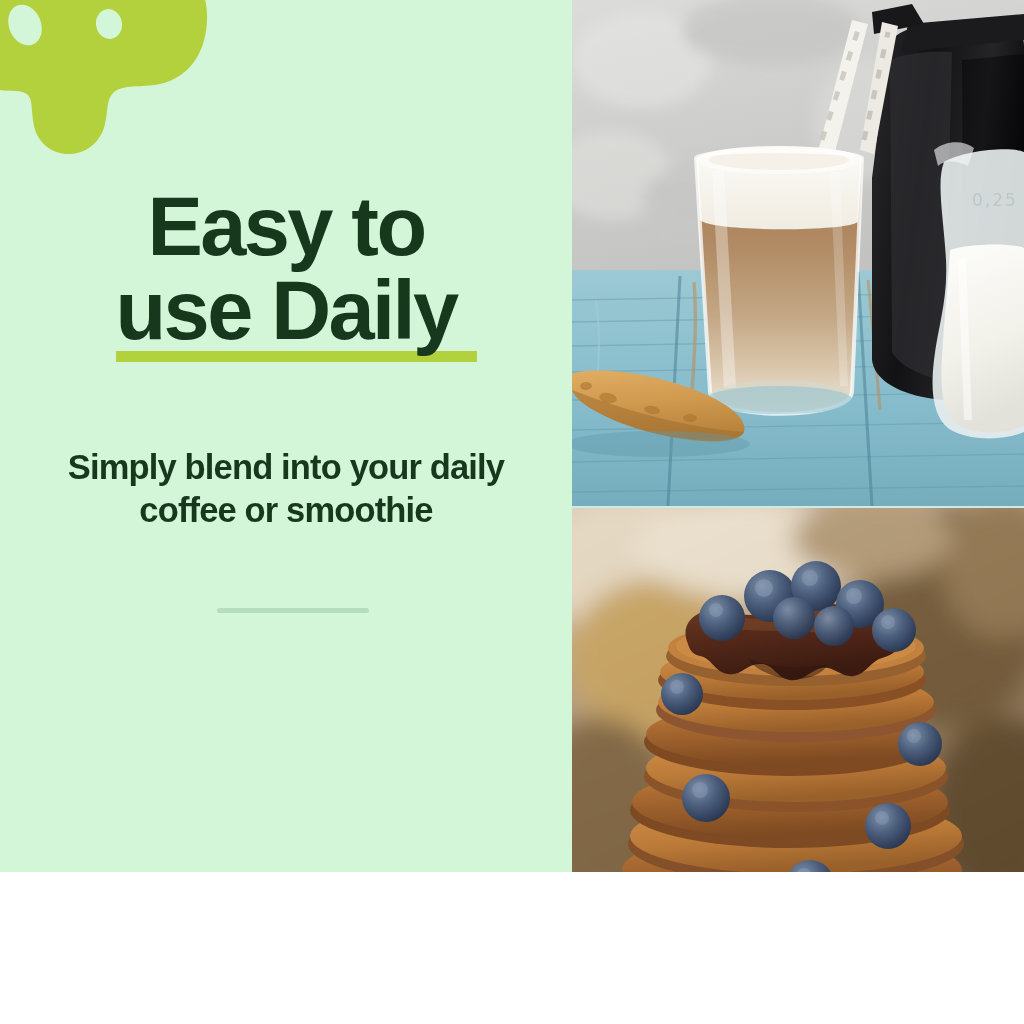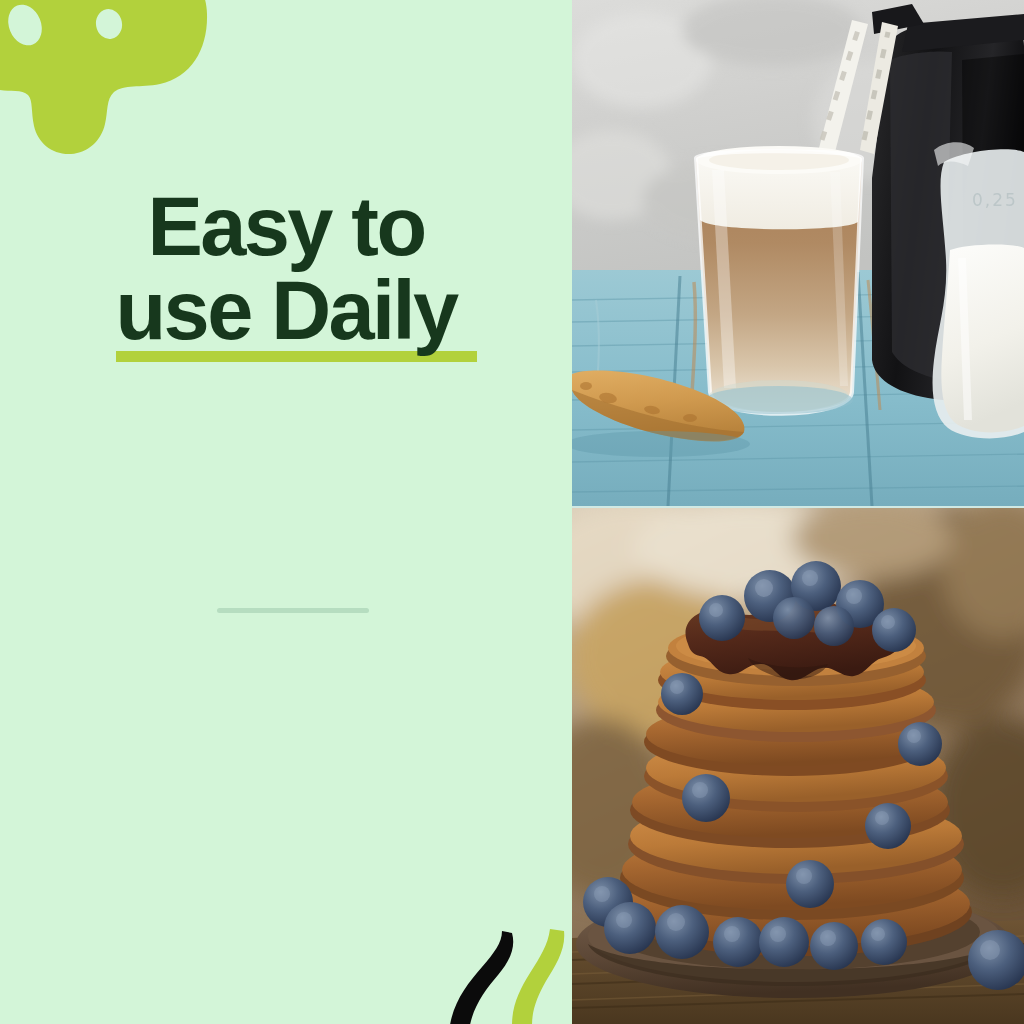--- a/index.html
+++ b/index.html
@@ -6,21 +6,21 @@
   html, body {
     margin: 0;
     padding: 0;
     background: #ffffff;
   }
   * { box-sizing: border-box; }
 
   .canvas {
     position: relative;
     width: 1024px;
-    height: 1024px;
+    height: 872px;
     overflow: hidden;
     background: #ef4444;
     font-family: "Liberation Sans", "DejaVu Sans", sans-serif;
   }
 
   
   .left-panel {
     position: absolute;
     left: 0;
     top: 0;
@@ -169,20 +169,21 @@
 
     <div class="underline-bar"></div>
 
     <div class="text-col">
 
       <div class="headline headline-layer">
         <span class="line line1">Easy to</span>
         <span class="line line2">use Daily</span>
       </div>
 
+      <div class="body-block body-1">Simply blend into your daily coffee or smoothie</div>
 
       <div class="divider"></div>
 
 
     </div>
 
     <div class="squiggles">
       <svg width="140" height="100" viewBox="0 0 140 100" xmlns="http://www.w3.org/2000/svg">
         <path fill="#0b0b0b" d="
           M 72,8

